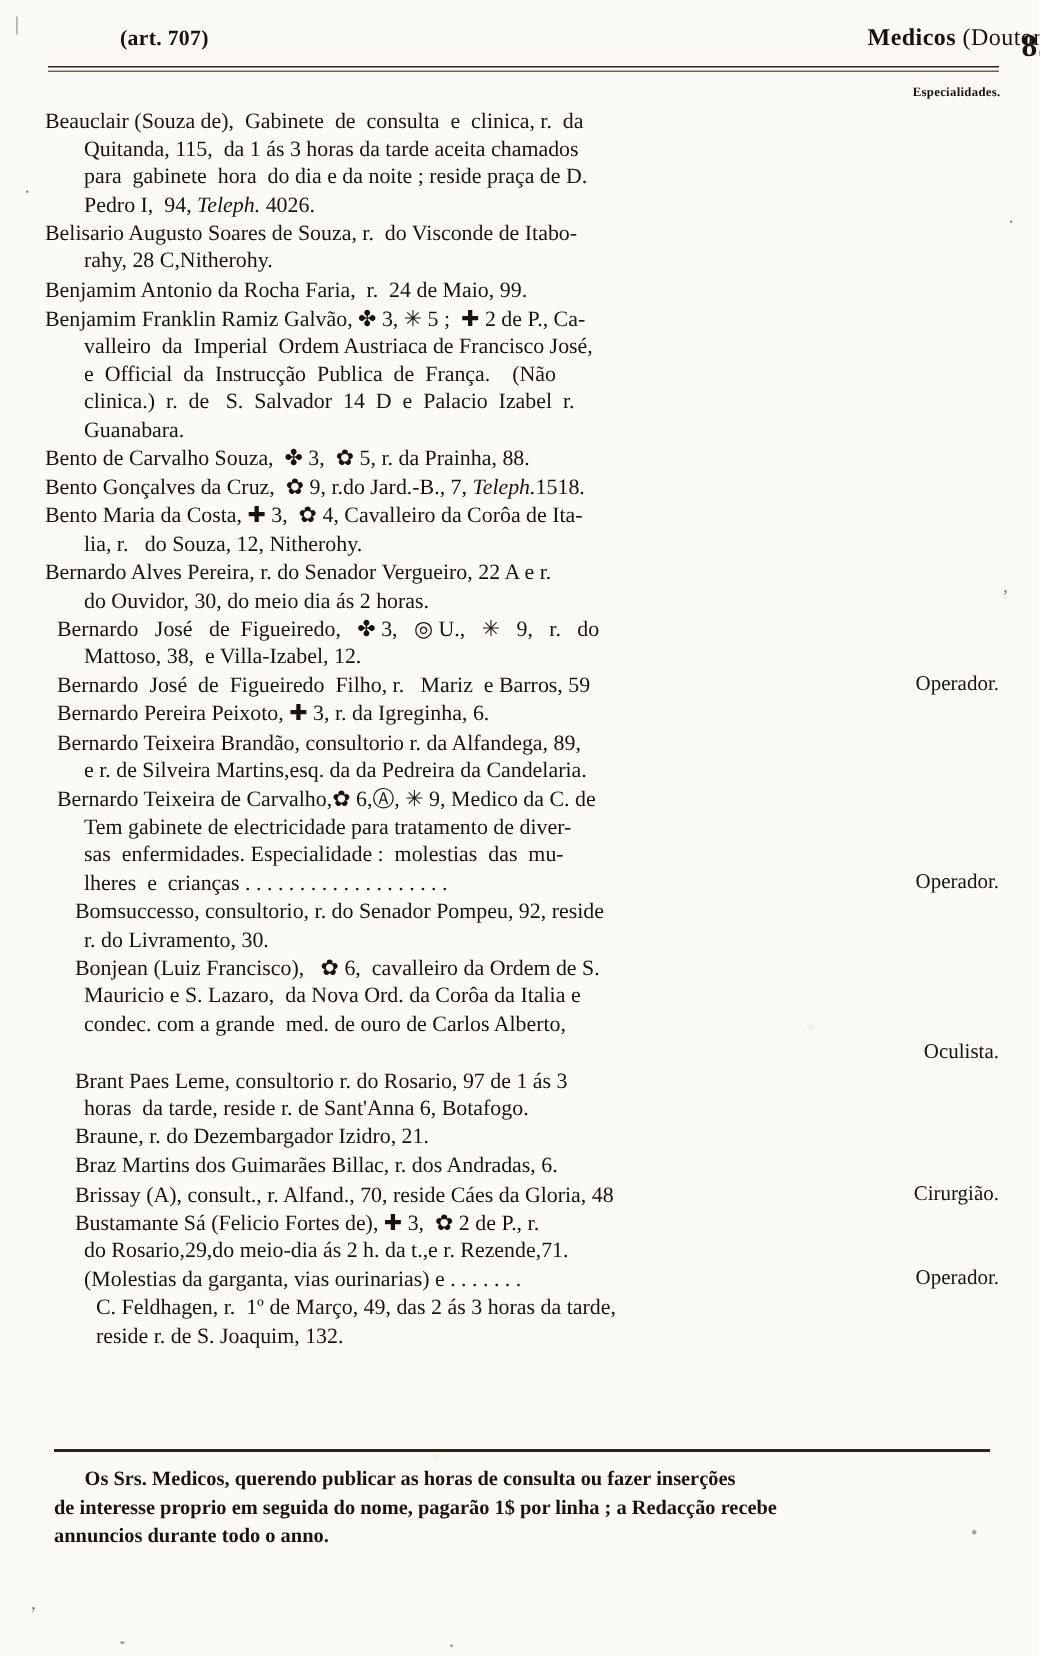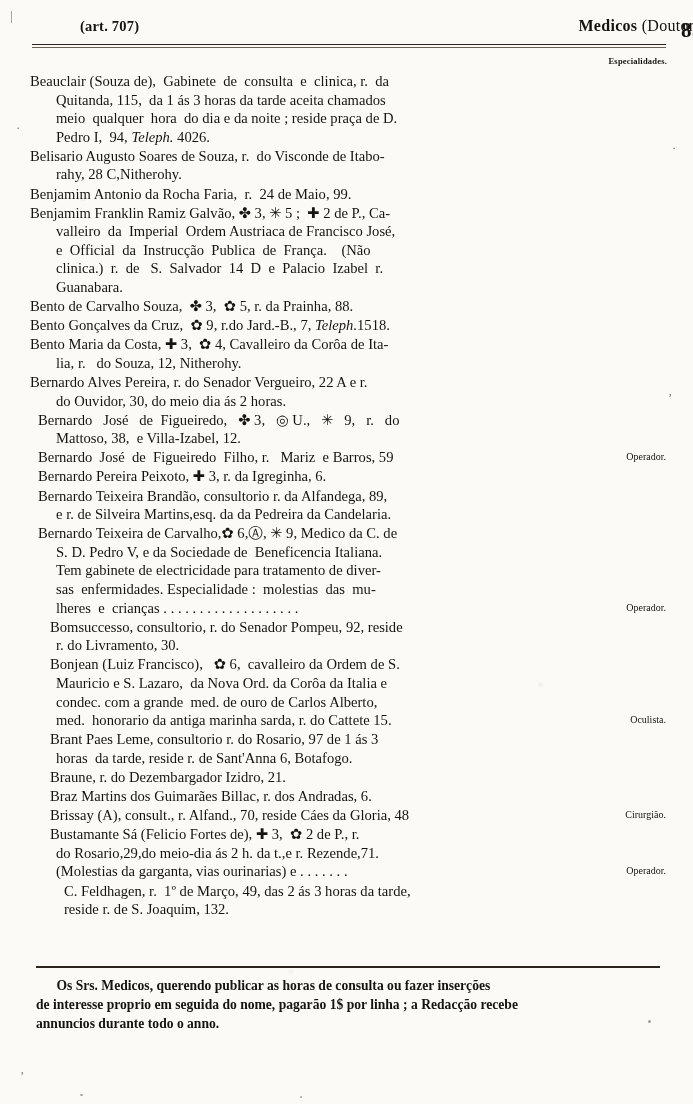--- a/index.html
+++ b/index.html
@@ -121,21 +121,21 @@
   .ind1 { padding-left: 26px; }
   .ind3 { padding-left: 20px; }
   .ind4 { padding-left: 34px; }
   .ind5 { padding-left: 8px; }
   .it { font-style: italic; }
   
   .spec {
     position: absolute;
     right: 0;
     top: 0;
-    font-size: 10px;
+    font-size: 14px;
     white-space: pre;
   }
   
   .rule-bot {
     position: absolute;
     left: 36px;
     top: 966px;
     width: 624px;
     border-top: 2.4px solid #2a241c;
   }
@@ -179,21 +179,21 @@
   </div>
   <div class="rule-top"></div>
 
   <div class="side-label">Especialidades.</div>
 
   <div class="body-col">
 
     <div class="entry">
       <span class="ln ind0">Beauclair (Souza de),  Gabinete  de  consulta  e  clinica, r.  da</span>
       <span class="ln ind1">Quitanda, 115,  da 1 ás 3 horas da tarde aceita chamados</span>
-      <span class="ln ind1">meio  qualquer  hora  do dia e da noite ; reside praça de D.</span>
+      <span class="ln ind1">para  gabinete  hora  do dia e da noite ; reside praça de D.</span>
       <span class="ln ind1"><span>Pedro I,  94, </span><span class="it">Teleph.</span><span> 4026.</span></span>
     </div>
 
     <div class="entry">
       <span class="ln ind0">Belisario Augusto Soares de Souza, r.  do Visconde de Itabo-</span>
       <span class="ln ind1">rahy, 28 C,Nitherohy.</span>
     </div>
 
     <div class="entry">
       <span class="ln ind0">Benjamim Antonio da Rocha Faria,  r.  24 de Maio, 99.</span>
@@ -238,36 +238,35 @@
       <span class="ln ind5">Bernardo Pereira Peixoto, ✚ 3, r. da Igreginha, 6.</span>
     </div>
 
     <div class="entry">
       <span class="ln ind5">Bernardo Teixeira Brandão, consultorio r. da Alfandega, 89,</span>
       <span class="ln ind1">e r. de Silveira Martins,esq. da da Pedreira da Candelaria.</span>
     </div>
 
     <div class="entry">
       <span class="ln ind5">Bernardo Teixeira de Carvalho,✿ 6,Ⓐ, ✳ 9, Medico da C. de</span>
-      <span class="ln ind1">S. D. Pedro V, e da Sociedade de  Beneficencia Italiana.</span>
       <span class="ln ind1">Tem gabinete de electricidade para tratamento de diver-</span>
       <span class="ln ind1">sas  enfermidades. Especialidade :  molestias  das  mu-</span>
       <span class="ln ind1"><span>lheres  e  crianças . . . . . . . . . . . . . . . . . . .</span><span class="spec">Operador.</span></span>
     </div>
 
     <div class="entry">
       <span class="ln ind3">Bomsuccesso, consultorio, r. do Senador Pompeu, 92, reside</span>
       <span class="ln ind1">r. do Livramento, 30.</span>
     </div>
 
     <div class="entry">
       <span class="ln ind3">Bonjean (Luiz Francisco),   ✿ 6,  cavalleiro da Ordem de S.</span>
       <span class="ln ind1">Mauricio e S. Lazaro,  da Nova Ord. da Corôa da Italia e</span>
       <span class="ln ind1">condec. com a grande  med. de ouro de Carlos Alberto,</span>
-      <span class="ln ind1"><span>med.  honorario da antiga marinha sarda, r. do Cattete 15.</span><span class="spec">Oculista.</span></span>
+      <span class="ln ind1"><span class="spec">Oculista.</span></span>
     </div>
 
     <div class="entry">
       <span class="ln ind3">Brant Paes Leme, consultorio r. do Rosario, 97 de 1 ás 3</span>
       <span class="ln ind1">horas  da tarde, reside r. de Sant'Anna 6, Botafogo.</span>
     </div>
 
     <div class="entry">
       <span class="ln ind3">Braune, r. do Dezembargador Izidro, 21.</span>
     </div>

